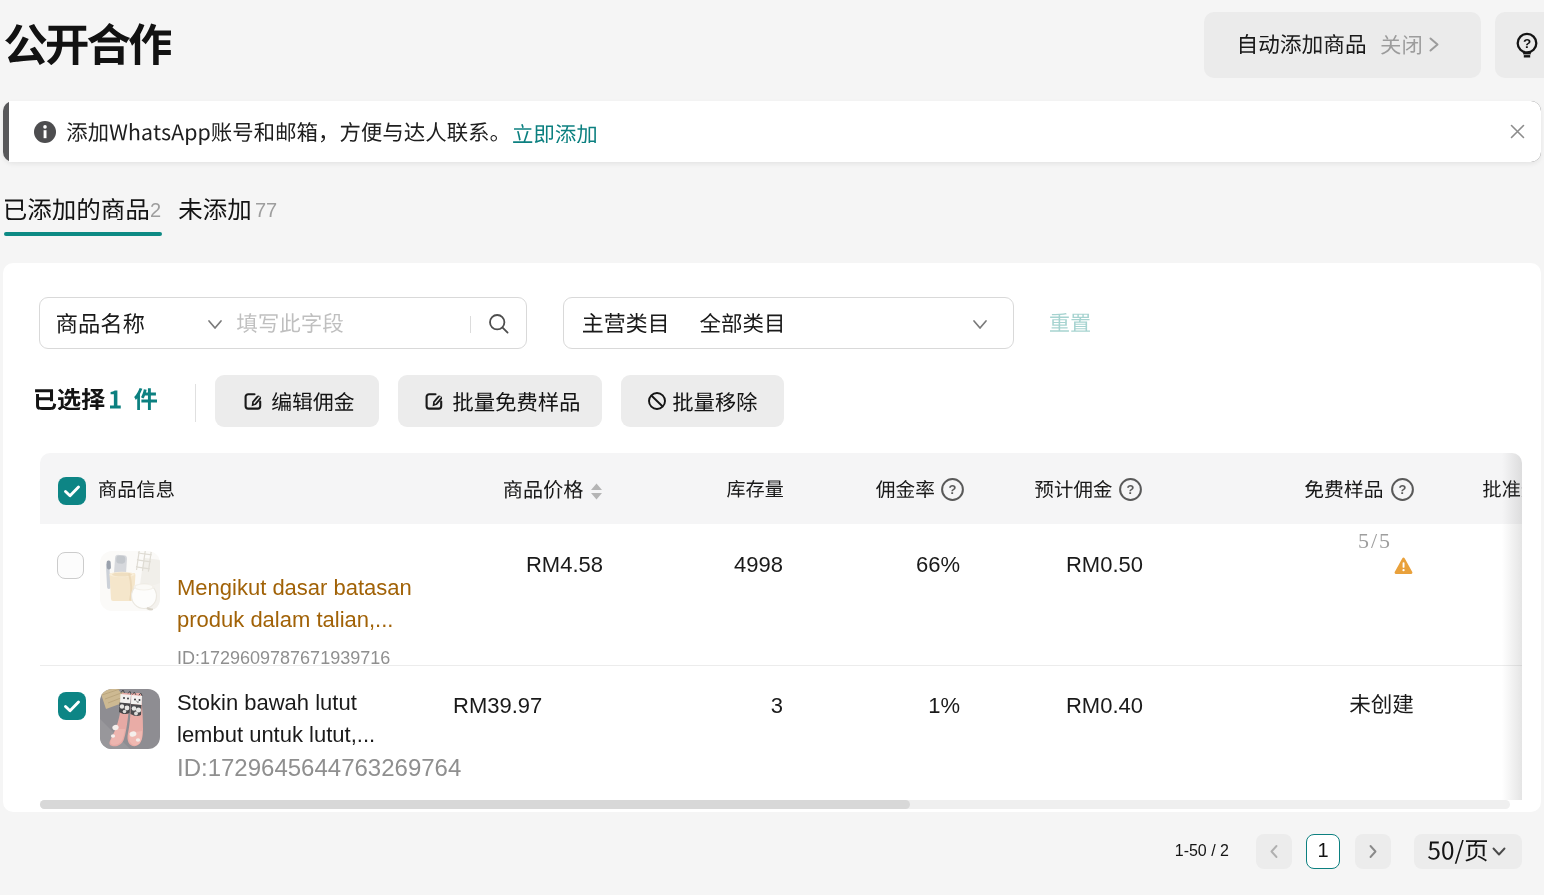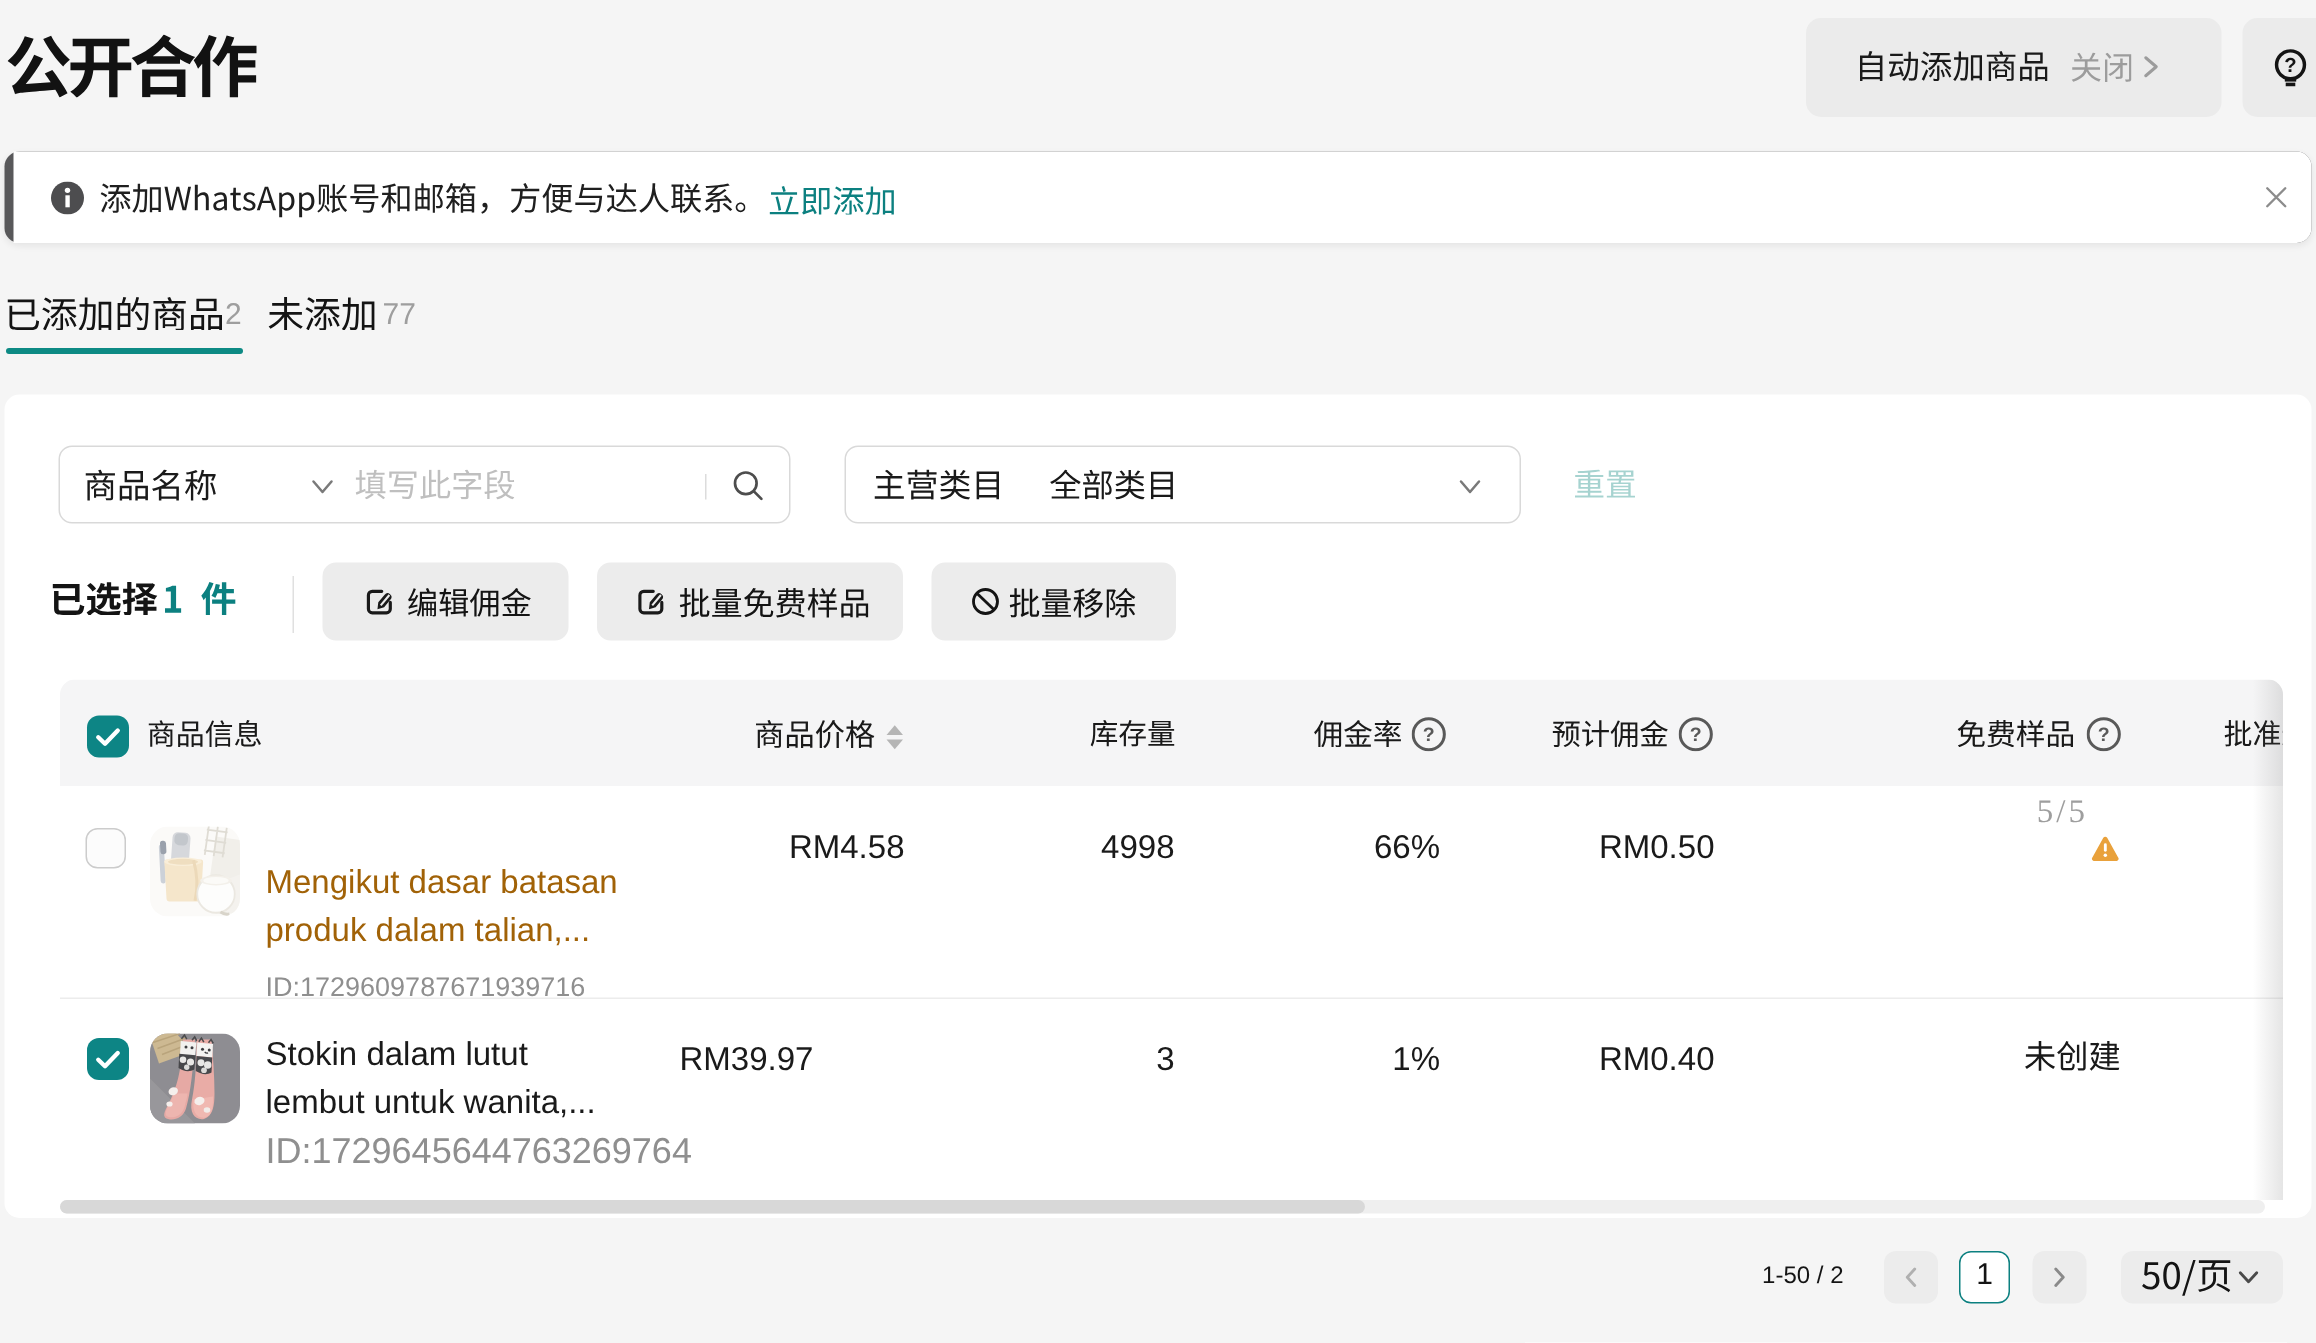--- a/index.html
+++ b/index.html
@@ -134,21 +134,21 @@
   <path d="M31.5 6 L42 7 L41.5 16 L31 15 Z" fill="#f4f3f1"></path>
   <path d="M32.5 5.5 l1.8 -2.4 1.6 2.7 M39 6.2 l1.7 -2.1 1.5 2.5" stroke="#4a4a4c" stroke-width="1" fill="none"></path>
   <circle cx="35" cy="10.5" r="1" fill="#3d3d40"></circle>
     <circle cx="39.5" cy="11" r="1" fill="#3d3d40"></circle>
   <path d="M36.5 12.2 q0.8 1.2 2.2 0.8" stroke="#3d3d40" stroke-width="0.9" fill="none"></path>
   <path d="M31 15 L41.5 16 L41 26 C37.5 28 34 27 30.5 25 Z" fill="#4a4a4d"></path>
   <circle cx="34" cy="19.5" r="2.3" fill="#e8e7e5"></circle>
     <circle cx="38.5" cy="21" r="2.5" fill="#e8e7e5"></circle>
   <circle cx="36" cy="24.5" r="1.9" fill="#dcdbd9"></circle>
 </svg>
-<div class="abs" style="left:177px; top:687px; width:232px; font-size:22px; line-height:32px; color:#1a1a1a;">Stokin dalam lutut lembut untuk wanita,...</div>
+<div class="abs" style="left:177px; top:687px; width:232px; font-size:22px; line-height:32px; color:#1a1a1a;">Stokin bawah lutut lembut untuk lutut,...</div>
 <div class="abs" style="left:177px; top:754px; font-size:24px; color:#8f8f8f;">ID:1729645644763269764</div>
 <div class="abs" style="left:453px; top:693px; width:150px; font-size:22px; ">RM39.97</div>
 <div class="abs" style="left:633px; top:693px; width:150px; font-size:22px; text-align:right;">3</div>
 <div class="abs" style="left:810px; top:693px; width:150px; font-size:22px; text-align:right;">1%</div>
 <div class="abs" style="left:993px; top:693px; width:150px; font-size:22px; text-align:right;">RM0.40</div>
 
 <div class="abs" style="left:40px; top:800px; width:1470px; height:9px; background:#efefef; border-radius:5px;"></div>
 <div class="abs" style="left:40px; top:800px; width:870px; height:9px; background:#d8d8d8; border-radius:5px;"></div>
 
 <svg class="abs" width="12" height="15" viewBox="0 0 12 15" style="left:1428px; top:37px;">

